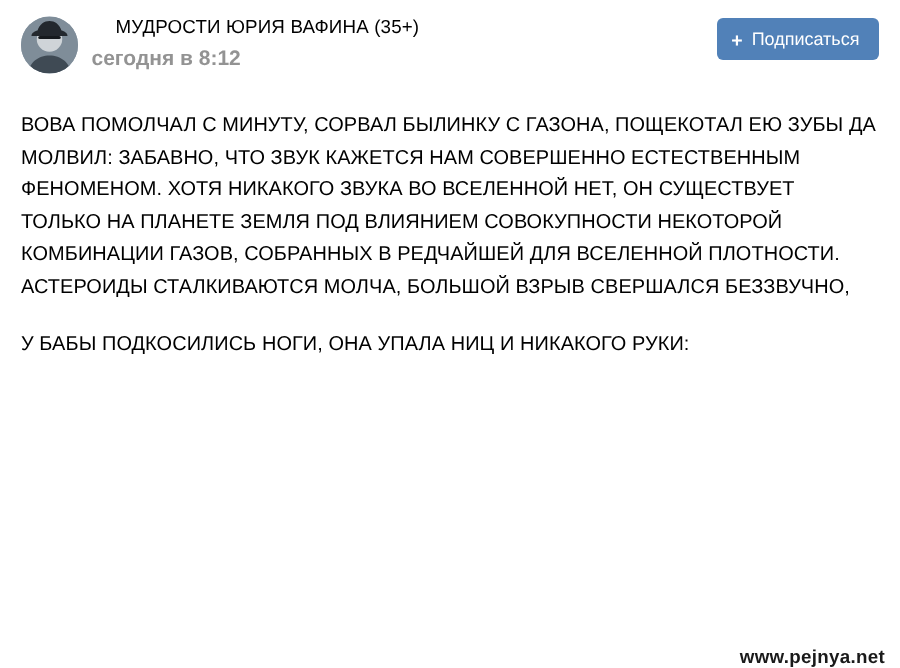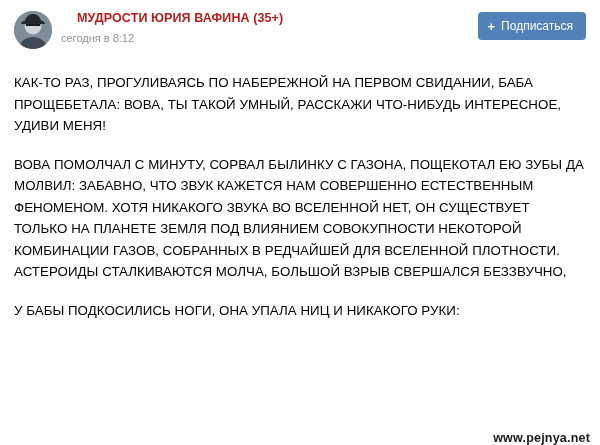--- a/index.html
+++ b/index.html
@@ -37,33 +37,34 @@
     overflow: hidden;
     position: relative;
   }
   .avatar svg { display: block; }
   .header-text {
     margin-left: 9px;
     flex: 1 1 auto;
     padding-top: 1px;
   }
   .author-name {
-    color: #b91c1c;
+    color: #000000;
     font-size: 12.5px;
-    font-weight: bold;
+    font-weight: normal;
     letter-spacing: 0.1px;
     line-height: 15px;
     white-space: nowrap;
     padding-left: 16px;
   }
   .post-date {
     color: #939393;
-    font-size: 11px;
+    font-size: 14px;
     line-height: 14px;
     margin-top: 5px;
+    font-weight: bold;
   }
   .subscribe-btn {
     flex: 0 0 auto;
     background: #5181b8;
     color: #ffffff;
     border: none;
     border-radius: 4px;
     font-family: "Liberation Sans", sans-serif;
     font-size: 12px;
     height: 28px;
@@ -127,20 +128,19 @@
     </div>
 
     <button class="subscribe-btn">
       <span class="plus-icon">+</span>
       <span>Подписаться</span>
     </button>
 
   </div>
 
   <div class="post-body">
-    <p>КАК-ТО РАЗ, ПРОГУЛИВАЯСЬ ПО НАБЕРЕЖНОЙ НА ПЕРВОМ СВИДАНИИ, БАБА ПРОЩЕБЕТАЛА: ВОВА, ТЫ ТАКОЙ УМНЫЙ, РАССКАЖИ ЧТО-НИБУДЬ ИНТЕРЕСНОЕ, УДИВИ МЕНЯ!</p>
     <p>ВОВА ПОМОЛЧАЛ С МИНУТУ, СОРВАЛ БЫЛИНКУ С ГАЗОНА, ПОЩЕКОТАЛ ЕЮ ЗУБЫ ДА МОЛВИЛ: ЗАБАВНО, ЧТО ЗВУК КАЖЕТСЯ НАМ СОВЕРШЕННО ЕСТЕСТВЕННЫМ ФЕНОМЕНОМ. ХОТЯ НИКАКОГО ЗВУКА ВО ВСЕЛЕННОЙ НЕТ, ОН СУЩЕСТВУЕТ ТОЛЬКО НА ПЛАНЕТЕ ЗЕМЛЯ ПОД ВЛИЯНИЕМ СОВОКУПНОСТИ НЕКОТОРОЙ КОМБИНАЦИИ ГАЗОВ, СОБРАННЫХ В РЕДЧАЙШЕЙ ДЛЯ ВСЕЛЕННОЙ ПЛОТНОСТИ. АСТЕРОИДЫ СТАЛКИВАЮТСЯ МОЛЧА, БОЛЬШОЙ ВЗРЫВ СВЕРШАЛСЯ БЕЗЗВУЧНО,</p>
     <p>У БАБЫ ПОДКОСИЛИСЬ НОГИ, ОНА УПАЛА НИЦ И НИКАКОГО РУКИ:</p>
   </div>
 
   <div class="watermark">www.pejnya.net</div>
 
 </div>
 
 </body></html>

